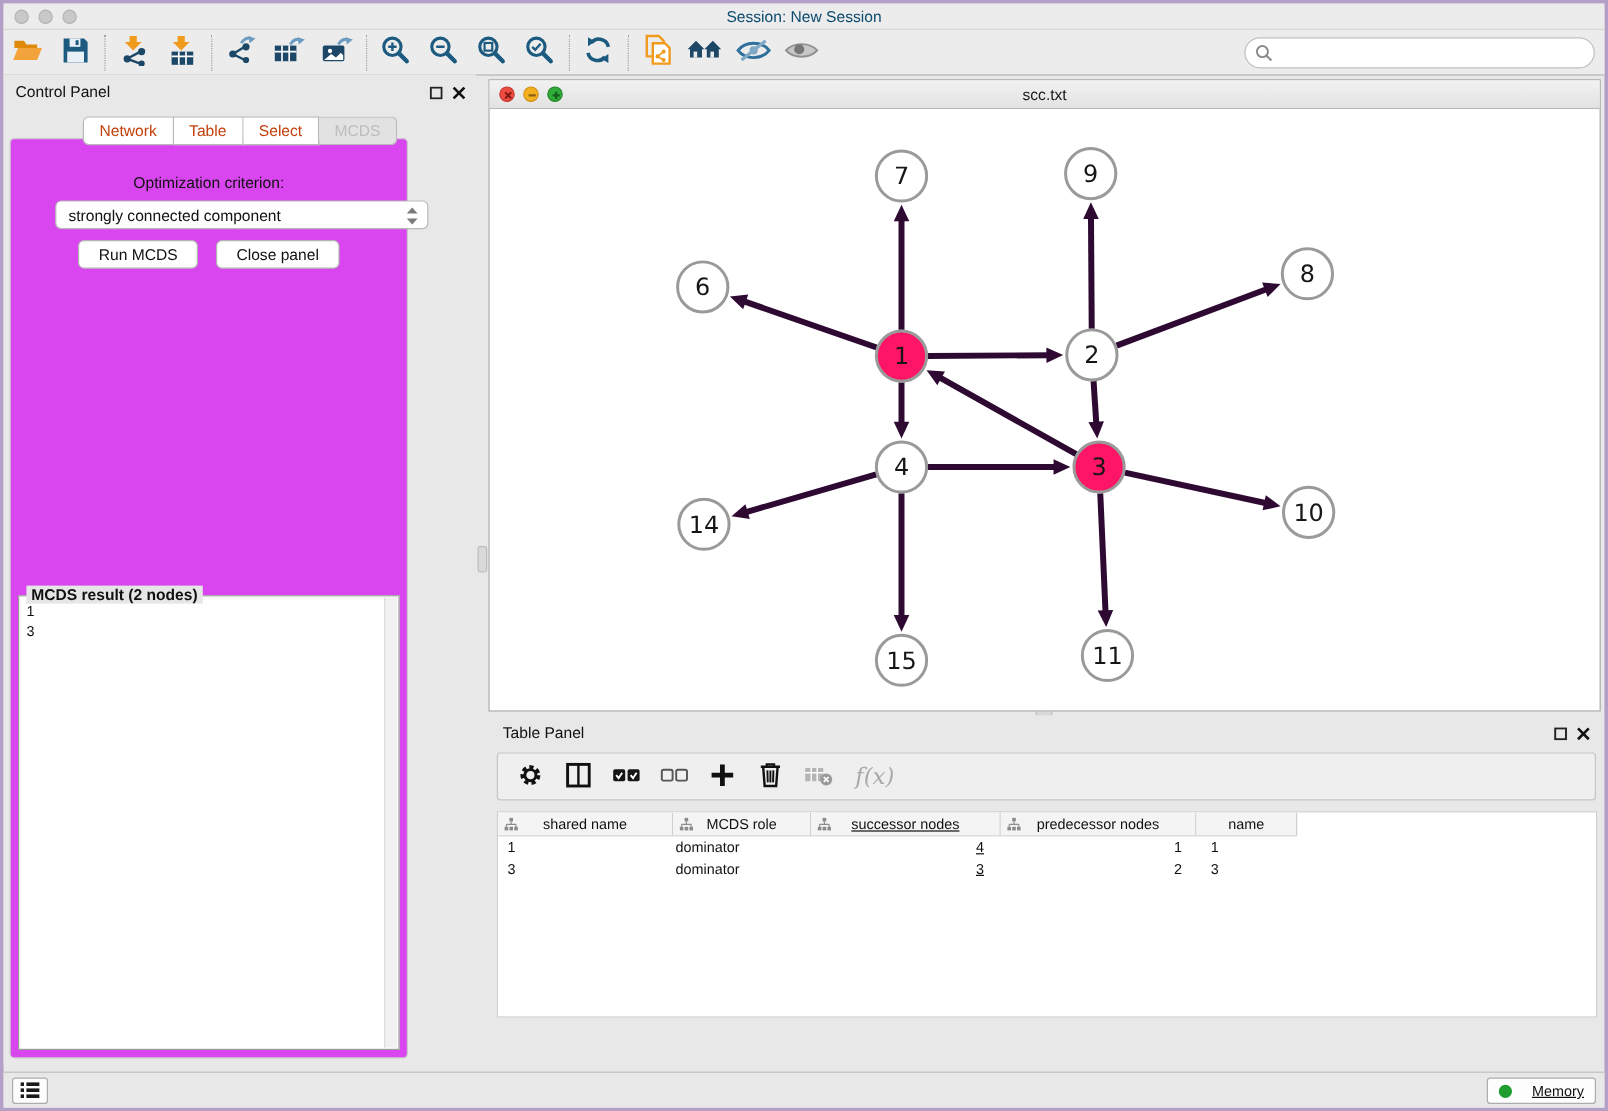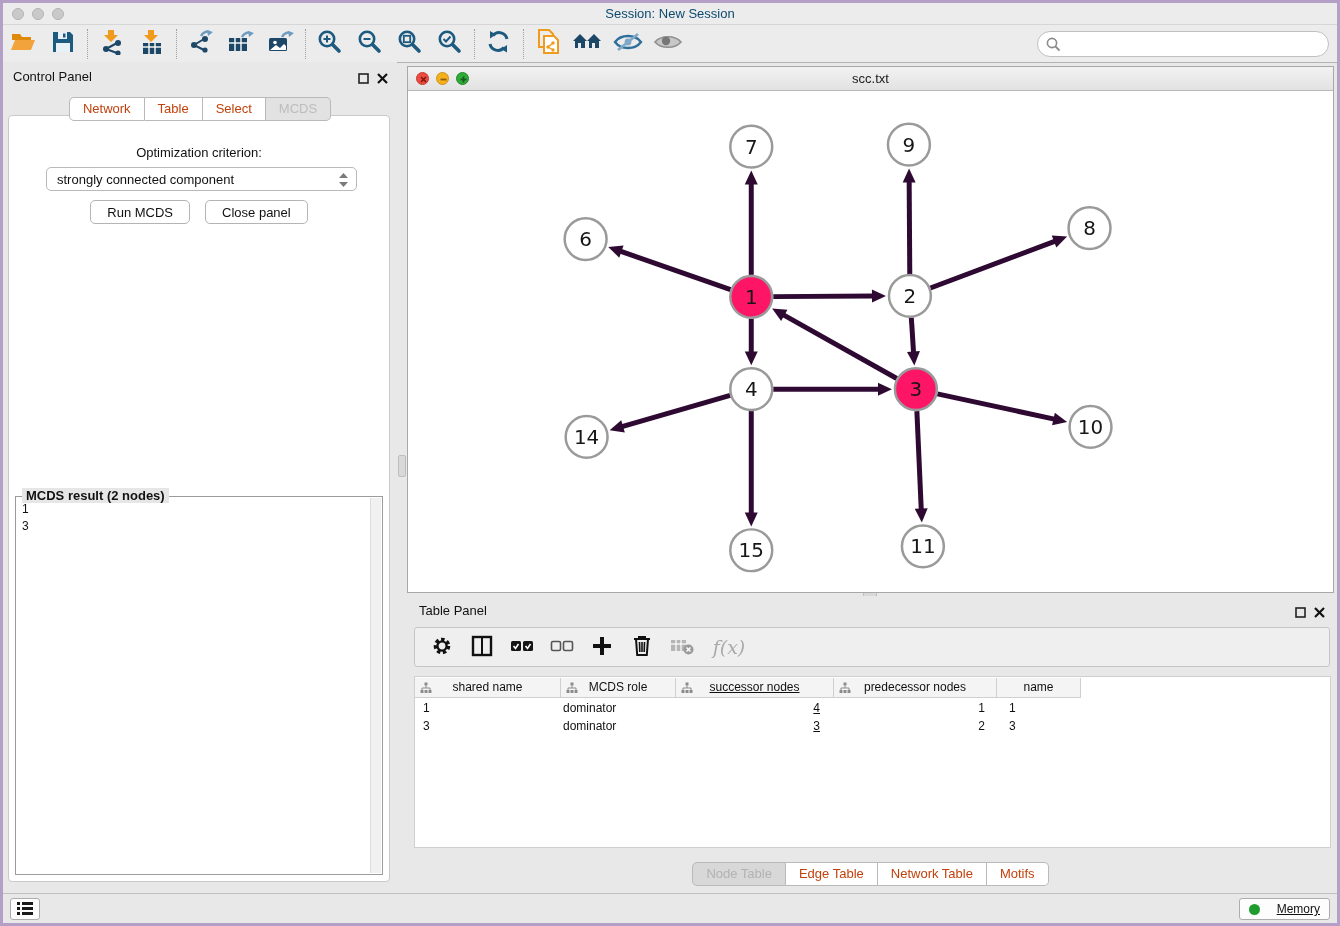--- a/index.html
+++ b/index.html
@@ -34,21 +34,21 @@
   .ph-float { position:absolute; right:28px; top:8px; }
   .ph-close { position:absolute; right:9px; top:8px; }
 
   .ctl-tabs { position:absolute; top:35px; left:0; right:0; display:flex; justify-content:center; z-index:3; }
   .seg { display:inline-flex; }
   .seg .tab { border:1px solid #b9b9b9; border-left:none; background:#fff; font-size:13px; color:#c2410c; padding:3px 13px 4px; cursor:default; }
   .seg .tab:first-child { border-left:1px solid #b9b9b9; border-radius:5px 0 0 5px; }
   .seg .tab:last-child { border-radius:0 5px 5px 0; }
   .seg .tab.selected { background:#e2e2e2; color:#bdbdbd; }
 
-  .ctl-body { position:absolute; top:53px; left:5px; width:382px; bottom:5px; background:#ffffff; border:1px solid #c9c9c9; border-radius:4px; }
+  .ctl-body { position:absolute; top:53px; left:5px; width:332px; bottom:5px; background:#d946ef; border:1px solid #c9c9c9; border-radius:4px; }
   .opt-label { position:absolute; top:29px; left:0; right:0; text-align:center; font-size:13px; color:#111; }
   .dropdown { position:absolute; top:51px; left:37px; width:311px; height:24px; background:#fff; border:1px solid #b9b9b9; border-radius:5px; font-size:13px; color:#111; display:flex; align-items:center; padding-left:10px; }
   .dropdown .chev { position:absolute; right:7px; top:4px; }
   .btn-row { position:absolute; top:84px; left:0; right:0; display:flex; justify-content:center; gap:15px; }
   .pushbtn { height:24px; padding:0 16px; background:#fff; border:1px solid #b4b4b4; border-radius:5px; font-size:13px; color:#111; }
 
   .result-box { position:absolute; top:380px; left:6px; right:6px; bottom:6px; border:1px solid #9c9c9c; background:#fff; }
   .result-title { position:absolute; top:-9px; left:6px; background:#e6e6e6; padding:0 4px; font-size:13px; color:#111;font-weight:bold; }
   .result-lines { position:absolute; inset:4px 14px 2px 6px; font-size:12px; color:#111; line-height:17px; white-space:pre; }
   .result-scroll { position:absolute; top:1px; right:1px; bottom:1px; width:11px; background:#f1f1f1; border-left:1px solid #dcdcdc; }
@@ -574,28 +574,20 @@
       </div>
       <div class="tr">
         <div class="td w0">3</div>
         <div class="td w1">dominator</div>
         <div class="td w2">3</div>
         <div class="td w3">2</div>
         <div class="td w4">3</div>
       </div>
     </div>
 
-    <div class="tp-tabs">
-      <div class="seg">
-        <button class="tab selected-dark">Node Table</button>
-        <button class="tab">Edge Table</button>
-        <button class="tab">Network Table</button>
-        <button class="tab">Motifs</button>
-      </div>
-    </div>
   </div>
 
   <div class="statusbar">
     <button class="sb-left">
         <span>
       <svg width="16" height="14">
             <g fill="#1a1a1a">
               <rect x="0" y="1" width="3" height="3"></rect>
               <rect x="5" y="1" width="11" height="3"></rect>
               <rect x="0" y="6" width="3" height="3"></rect>

